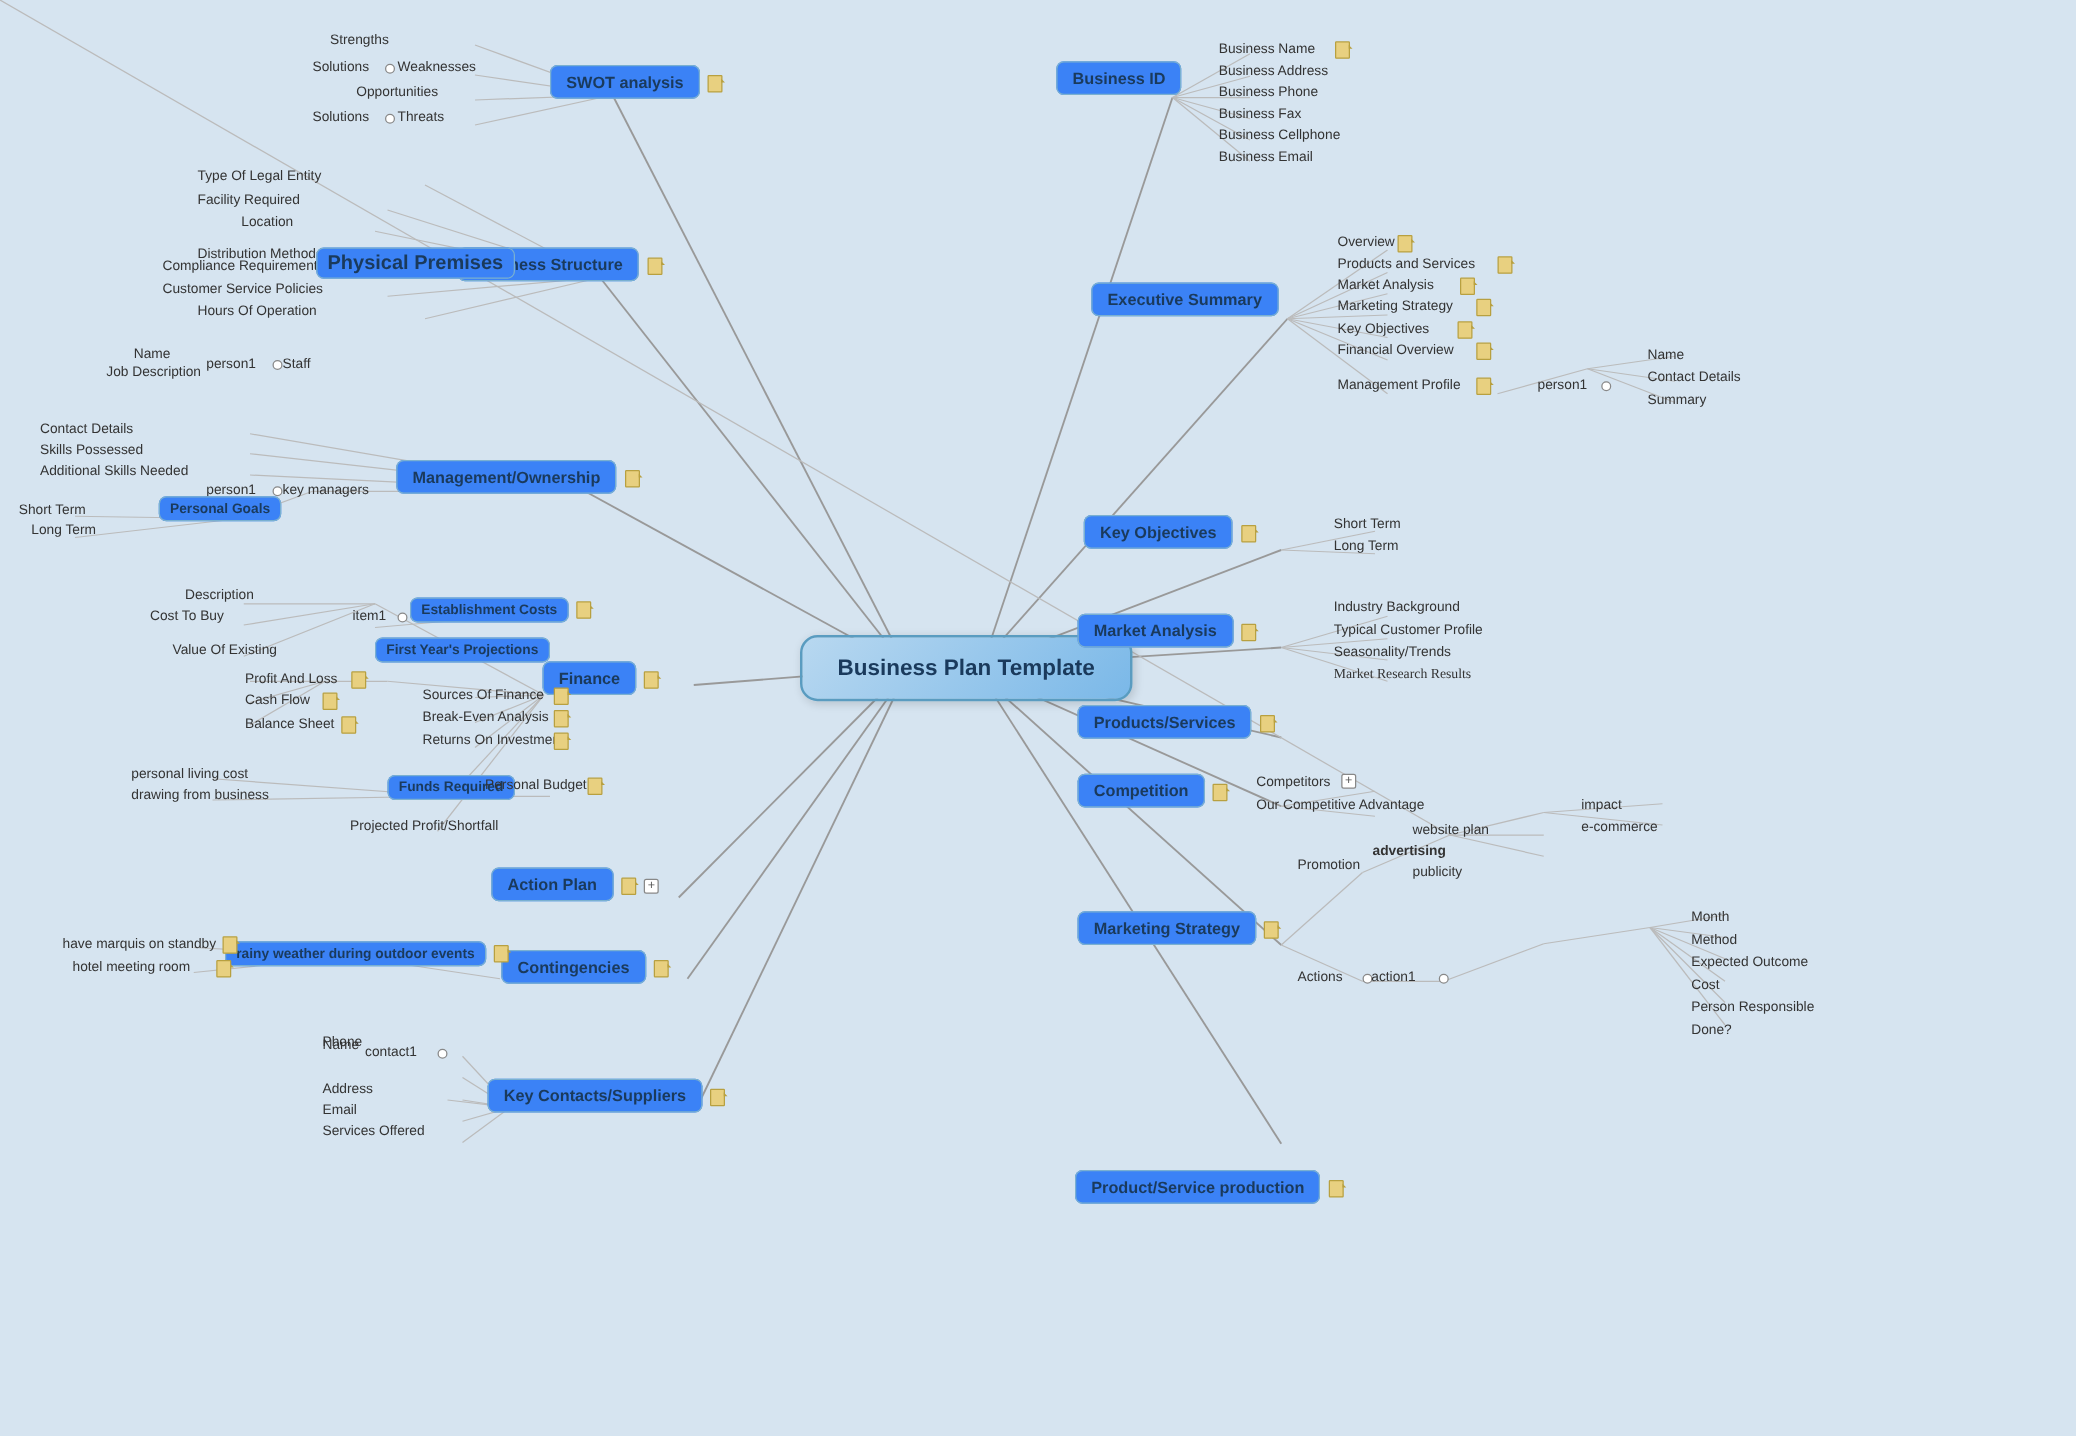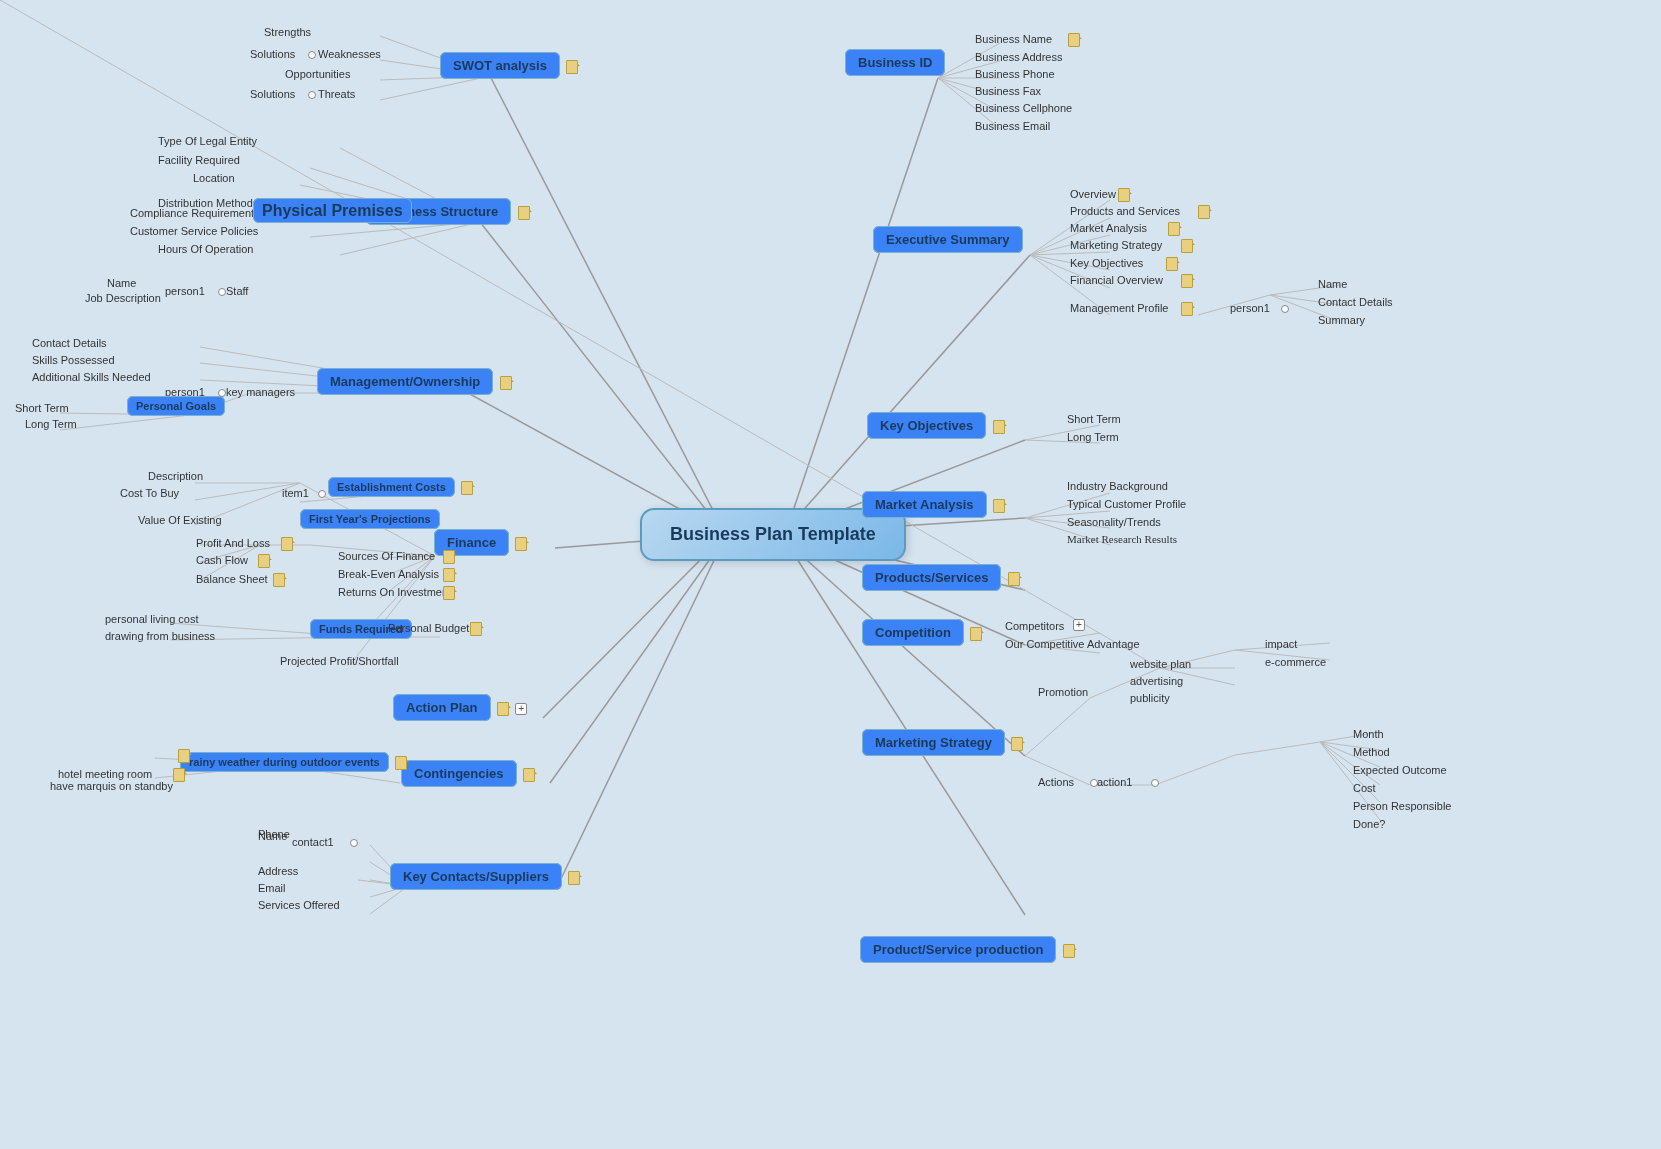--- a/index.html
+++ b/index.html
@@ -346,21 +346,21 @@
 </div>
 
 <div class="node" style="left:401px; top:766px;">
   <span class="node-box">Contingencies</span>
   <span class="icon-note"></span>
 </div>
 <div class="node" style="left:180px; top:755px;">
   <span class="node-box" style="font-size:11px; padding:3px 8px;">rainy weather during outdoor events</span>
   <span class="icon-note"></span>
 </div>
-<div class="label-text" style="left:50px; top:749px;margin-top:31px;">have marquis on standby</div>
+<div class="label-text" style="left:50px; top:749px;">have marquis on standby</div>
 <span class="icon-note" style="position:absolute; left:175px; top:749px;"></span>
 <div class="label-text" style="left:58px; top:768px;">hotel meeting room</div>
 <span class="icon-note" style="position:absolute; left:170px; top:768px;"></span>
 
 <div class="node" style="left:390px; top:869px;">
   <span class="node-box">Key Contacts/Suppliers</span>
   <span class="icon-note"></span>
 </div>
 <div class="label-text" style="left:292px; top:836px;">contact1</div>
 <span class="connector-dot" style="position:absolute; left:347px; top:839px;"></span>
@@ -437,21 +437,21 @@
 <div class="node" style="left:862px; top:735px;">
   <span class="node-box">Marketing Strategy</span>
   <span class="icon-note"></span>
 </div>
 
 <div class="label-text" style="left:1038px; top:686px;">Promotion</div>
 
 <div class="label-text" style="left:1130px; top:658px;">website plan</div>
 <div class="label-text" style="left:1265px; top:638px;">impact</div>
 <div class="label-text" style="left:1265px; top:656px;">e-commerce</div>
-<div class="label-text" style="left:1130px; top:675px;">advertising</div>
+<div class="label-text" style="left:1098px; top:675px;font-weight:bold;">advertising</div>
 <div class="label-text" style="left:1130px; top:692px;">publicity</div>
 
 <div class="label-text" style="left:1038px; top:776px;">Actions</div>
 <span class="connector-dot" style="position:absolute; left:1087px; top:779px;"></span>
 <div class="label-text" style="left:1097px; top:776px;">action1</div>
 <span class="connector-dot" style="position:absolute; left:1148px; top:779px;"></span>
 <div class="label-text" style="left:1353px; top:728px;">Month</div>
 <div class="label-text" style="left:1353px; top:746px;">Method</div>
 <div class="label-text" style="left:1353px; top:764px;">Expected Outcome</div>
 <div class="label-text" style="left:1353px; top:782px;">Cost</div>

